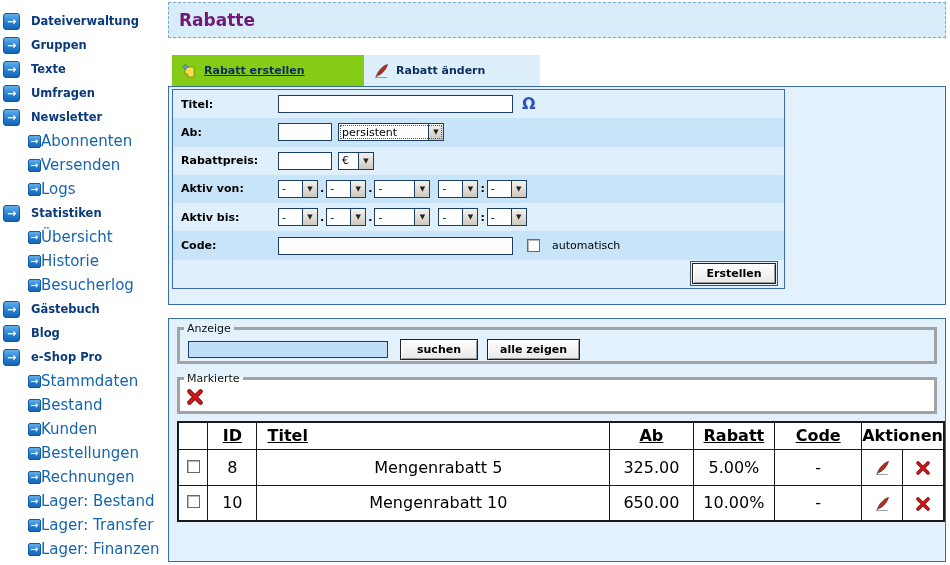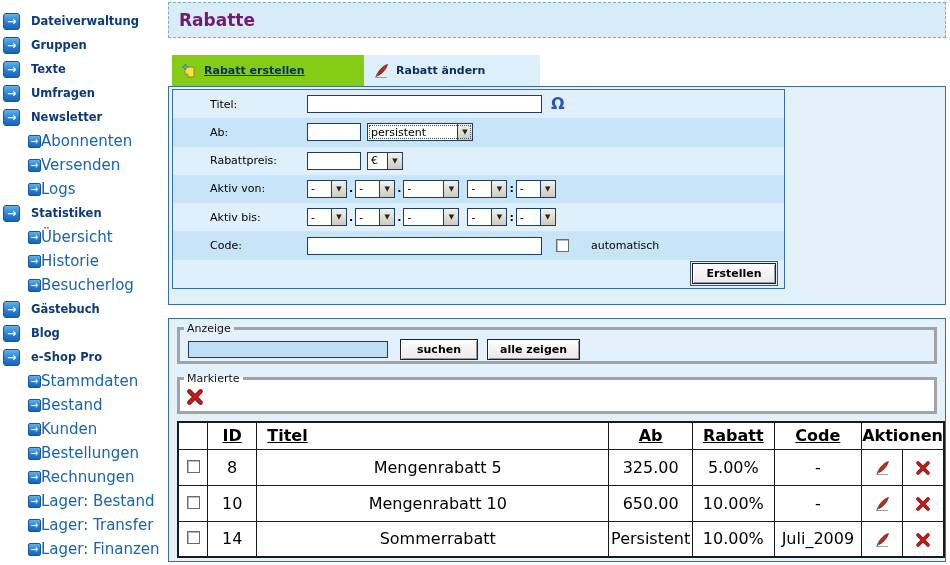--- a/index.html
+++ b/index.html
@@ -38,21 +38,21 @@
   #tab-create .tab-label { text-decoration:underline; }
   #tab-edit { width:176px; background:#ddeffb; }
 
   
   #boxA { top:86px; height:219px; }
   #form-box { position:absolute; left:3px; top:2px; width:613px; height:200px;
     border:1px solid #3a6ca8; display:flex; flex-direction:column; }
   .form-row { flex:1; display:flex; align-items:center; }
   .form-row.light { background:#dff0fc; }
   .form-row.dark  { background:#c8e4f8; }
-  .form-label { width:105px; padding-left:8px; font-weight:normal;margin-left:29px; }
+  .form-label { width:105px; padding-left:8px; font-weight:bold; }
   input.txt { height:18px; border:1px solid #1c3e66; background:#fff;
     font-family:inherit; font-size:11px; padding:1px 3px; }
   .omega { margin-left:9px; color:#2a52be; font-weight:bold; font-size:16px; line-height:1; }
   .select { display:inline-flex; align-items:center; height:18px; background:#fff;
     border:1px solid #1c3e66; cursor:pointer; }
   .sel-val { flex:1; padding-left:3px; overflow:hidden; white-space:nowrap; }
   .sel-btn { width:15px; align-self:stretch; display:flex; align-items:center; justify-content:center;
     font-size:7px; color:#222; background:linear-gradient(180deg,#f4f2ec,#cdc9be);
     border-left:1px solid #1c3e66; }
   .select.focus { outline:1px dotted #555; outline-offset:-3px; }
@@ -333,21 +333,21 @@
       <span class="select" style="width:40px">
         <span class="sel-val">-</span>
         <span class="sel-btn">▼</span>
       </span>
     </div>
 
     <div class="form-row dark">
       <span class="form-label">Code:</span>
       <input class="txt" style="width: 235px;" type="text">
       <span class="checkbox" style="margin-left:14px"></span>
-      <span style="margin-left:22px">automatisch</span>
+      <span style="margin-left:12px">automatisch</span>
     </div>
 
     <div class="form-row light" id="erstellen-row">
       <button class="btn" id="erstellen-btn">Erstellen</button>
     </div>
 
   </div>
 </div>
 
 <div id="boxB" class="content-box">
@@ -425,37 +425,16 @@
           <path d="M2 14.5 L14 14.5" stroke="#888" stroke-width="0.8"></path>
         </svg>
       </td>
       <td>
         <svg class="icon-btn" viewBox="0 0 16 16">
           <path d="M3 3 L13 13 M13 3 L3 13" stroke="#8a0e0e" stroke-width="3.6" stroke-linecap="round"></path>
           <path d="M3 3 L13 13 M13 3 L3 13" stroke="#cc1a1a" stroke-width="2" stroke-linecap="round"></path>
         </svg>
       </td>
     </tr>
-    <tr>
-      <td><span class="checkbox"></span></td>
-      <td>14</td>
-      <td class="cell-titel">Sommerrabatt</td>
-      <td>Persistent</td>
-      <td>10.00%</td>
-      <td>Juli_2009</td>
-      <td>
-        <svg class="icon-btn" viewBox="0 0 16 16">
-          <path d="M14.5 1.5 C10.5 2.5 6.5 6.5 4.5 10.5 L3 13.5 6 12 C10 10 13.5 5.5 14.5 1.5 Z" fill="#b03020" stroke="#5a1008" stroke-width="0.6"></path>
-          <path d="M3 13.5 L5.2 12.4 4.1 11.3 Z" fill="#9a9a9a" stroke="#555" stroke-width="0.4"></path>
-          <path d="M2 14.5 L14 14.5" stroke="#888" stroke-width="0.8"></path>
-        </svg>
-      </td>
-      <td>
-        <svg class="icon-btn" viewBox="0 0 16 16">
-          <path d="M3 3 L13 13 M13 3 L3 13" stroke="#8a0e0e" stroke-width="3.6" stroke-linecap="round"></path>
-          <path d="M3 3 L13 13 M13 3 L3 13" stroke="#cc1a1a" stroke-width="2" stroke-linecap="round"></path>
-        </svg>
-      </td>
-    </tr>
   </tbody>
     </table>
 
 </div>
 
 </body></html>

